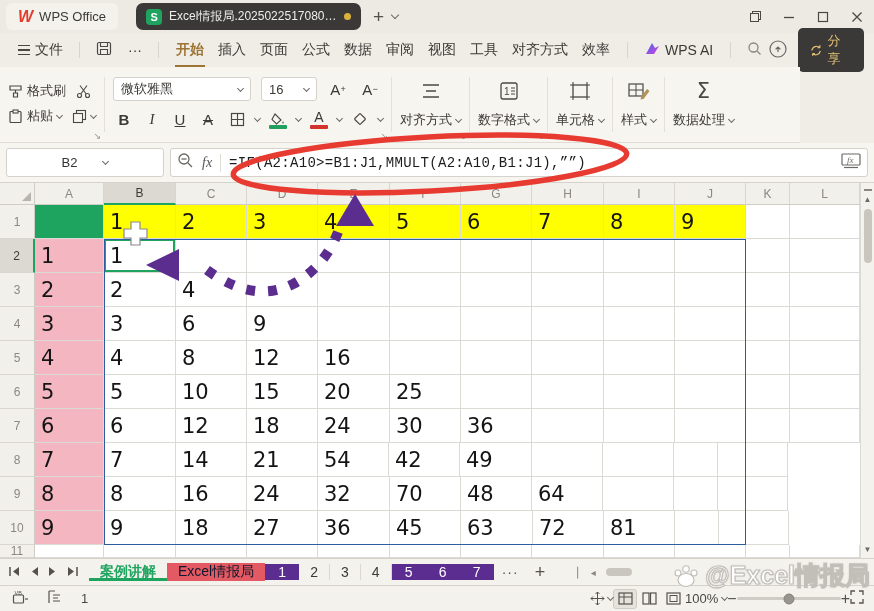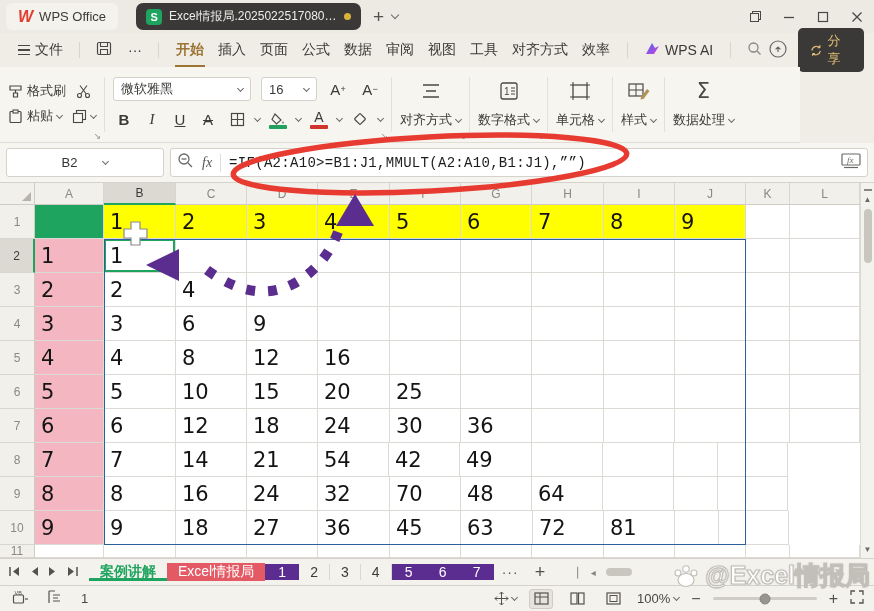--- a/index.html
+++ b/index.html
@@ -106,37 +106,37 @@
   .vs-arrow{font-size:8px;color:#6b6966;line-height:10px;}
   .vs-thumb{width:8px;height:54px;border-radius:4px;background:#c9c6c0;margin-top:4px;}
   .vs-bottom{margin-top:auto;margin-bottom:3px;}
 
   
   .tabbar{position:absolute;left:0;top:558px;width:874px;height:27px;background:#f4f2ed;
           border-top:1px solid #d5d2cb;display:flex;align-items:stretch;font-size:14px;}
   .nav-btns{display:flex;align-items:center;gap:9px;padding:0 10px 0 8px;}
   .stab{display:flex;align-items:center;padding:0 11px;white-space:nowrap;color:#3c3a37;}
   .stab.active{color:var(--green);font-weight:bold;box-shadow:inset 0 -3px 0 var(--green);}
-  .stab.red{background:var(--tabred);color:#ffffff;}
+  .stab.red{background:var(--tabred);color:#0f172a;}
   .stab.purple{background:var(--tabpurple);color:#fff;min-width:34px;justify-content:center;}
   .stab.plain{min-width:30px;justify-content:center;border-right:1px solid #dbd8d2;}
   .tab-more{display:flex;align-items:center;padding:0 8px;color:#55524e;letter-spacing:1px;}
   .tab-add{display:flex;align-items:center;padding:0 8px;font-size:18px;color:#55524e;}
   .hs-marks{display:flex;align-items:center;gap:6px;color:#8a8783;font-size:10px;margin-left:24px;}
   .hs-pill{width:26px;height:8px;border-radius:4px;background:#c9c6c0;margin-left:10px;align-self:center;}
   .watermark{position:absolute;right:4px;top:559px;display:flex;align-items:center;gap:4px;z-index:40;
              pointer-events:none;}
   .wm-text{font-size:25px;font-weight:bold;color:#fff;
            -webkit-text-stroke:1.2px #c2bfb9;text-shadow:0 0 2px rgba(150,148,142,.6);}
 
   
   .statusbar{position:absolute;left:0;top:585px;width:874px;height:26px;background:#f4f2ed;
              border-top:1px solid #d5d2cb;display:flex;align-items:center;font-size:13px;color:#4a4845;}
   .sb-left{display:flex;align-items:center;gap:18px;padding-left:12px;}
-  .sb-right{margin-left:auto;display:flex;align-items:center;gap:12px;padding-right:10px;}
+  .sb-right{margin-left:auto;display:flex;align-items:center;gap:0;padding-right:10px;}
   .view-ic{width:24px;height:20px;display:flex;align-items:center;justify-content:center;border-radius:3px;}
   .view-ic.sel{background:#e6e3dc;border:1px solid #cfccc5;}
   .zoom-track{position:relative;width:104px;height:3px;background:#cfccc5;border-radius:2px;}
   .zoom-knob{position:absolute;left:50%;top:50%;transform:translate(-50%,-50%);width:11px;height:11px;
              border-radius:50%;background:#98958f;border:1px solid #85827c;}
   .sb-plusminus{font-size:16px;color:#55524e;}
 
   
   .overlay{position:absolute;left:0;top:0;width:874px;height:611px;pointer-events:none;z-index:50;}
 </style>

